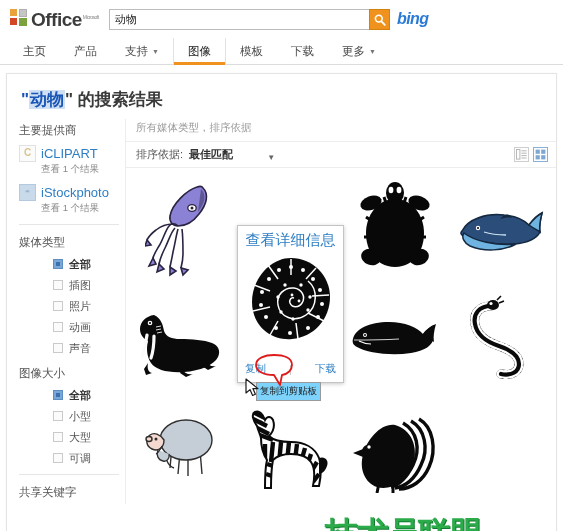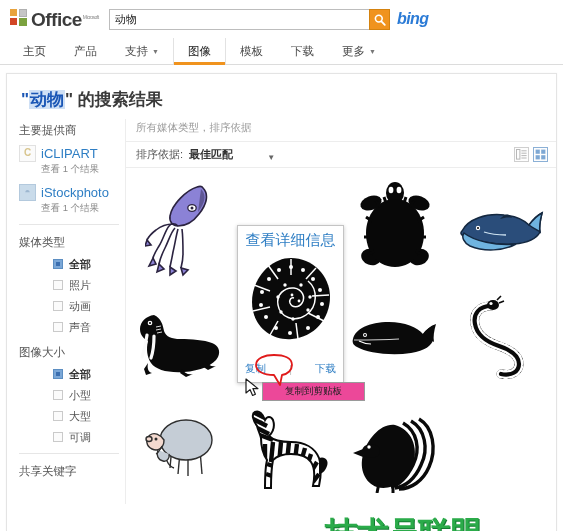--- a/index.html
+++ b/index.html
@@ -370,27 +370,27 @@
   .popup-sep { color: #bdbdbd; }
 
   
   .annot {
     position: absolute;
     z-index: 60;
     pointer-events: none;
   }
   .tooltip {
     position: absolute;
-    left: 262px;
+    left: 256px;
     top: 317px;
-    background: #ec4899;
+    background: #7dd3fc;
     border: 1px solid #9a9a9a;
     font-size: 9.5px;
     color: #222;
-    padding: 2px 22px;
+    padding: 2px 3px;
     z-index: 55;
     white-space: nowrap;
   }
   .cursor {
     position: absolute;
     left: 245px;
     top: 313px;
     z-index: 58;
     pointer-events: none;
   }
@@ -501,20 +501,24 @@
         </div>
 
         <div class="side-div"></div>
 
         <div class="facet-group">
           <div class="facet-title">媒体类型</div>
 
           <div class="facet sel">
             <span class="cbox on"></span>
             <span class="facet-label">全部</span>
+          </div>
+          <div class="facet">
+            <span class="cbox"></span>
+            <span class="facet-label">插图</span>
           </div>
           <div class="facet">
             <span class="cbox"></span>
             <span class="facet-label">照片</span>
           </div>
           <div class="facet">
             <span class="cbox"></span>
             <span class="facet-label">动画</span>
           </div>
           <div class="facet">

